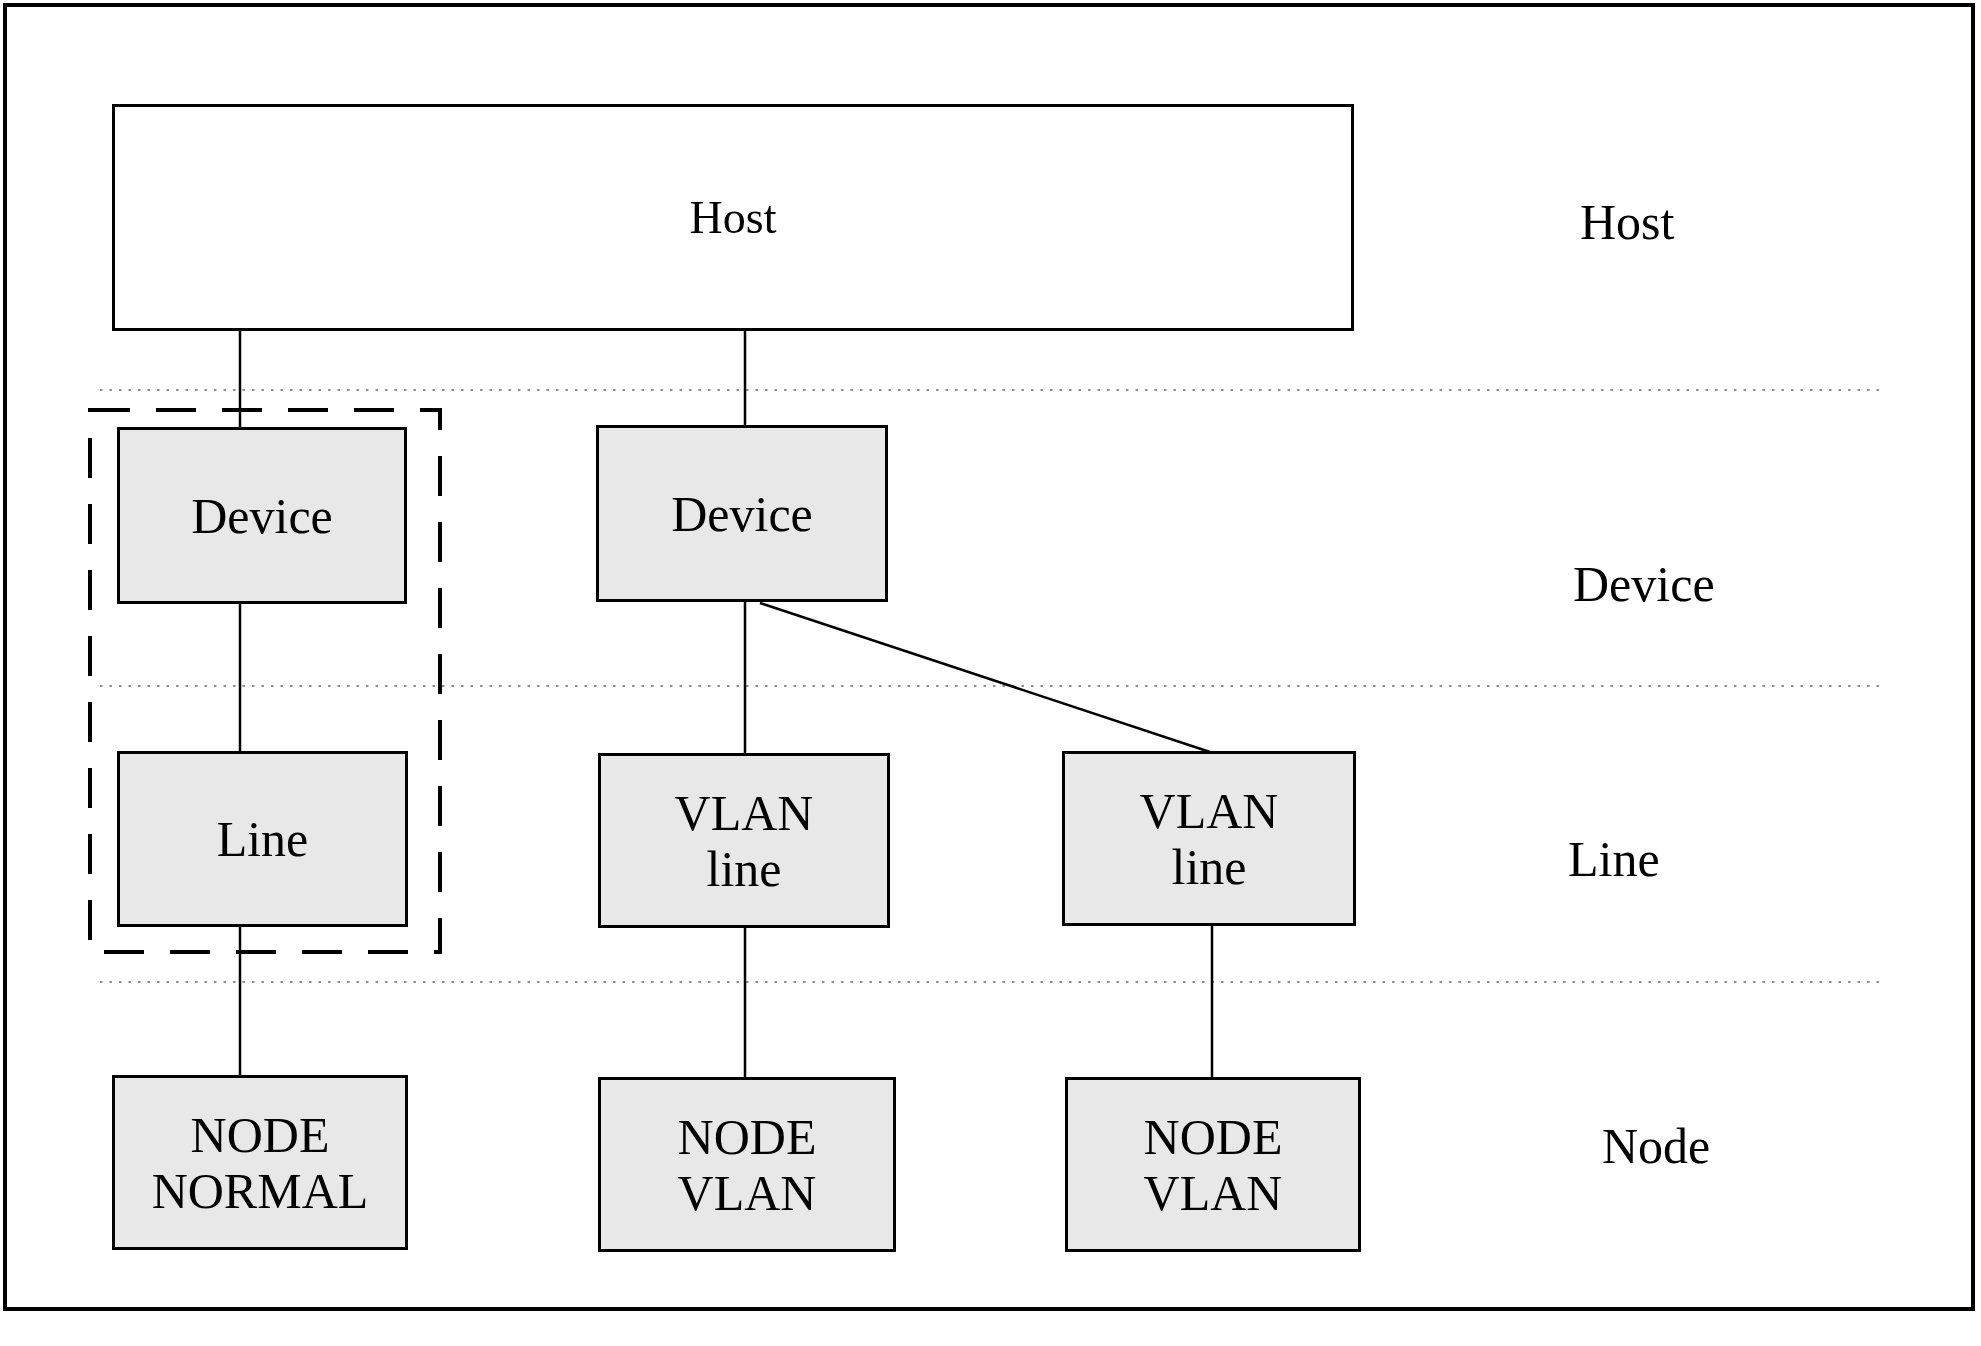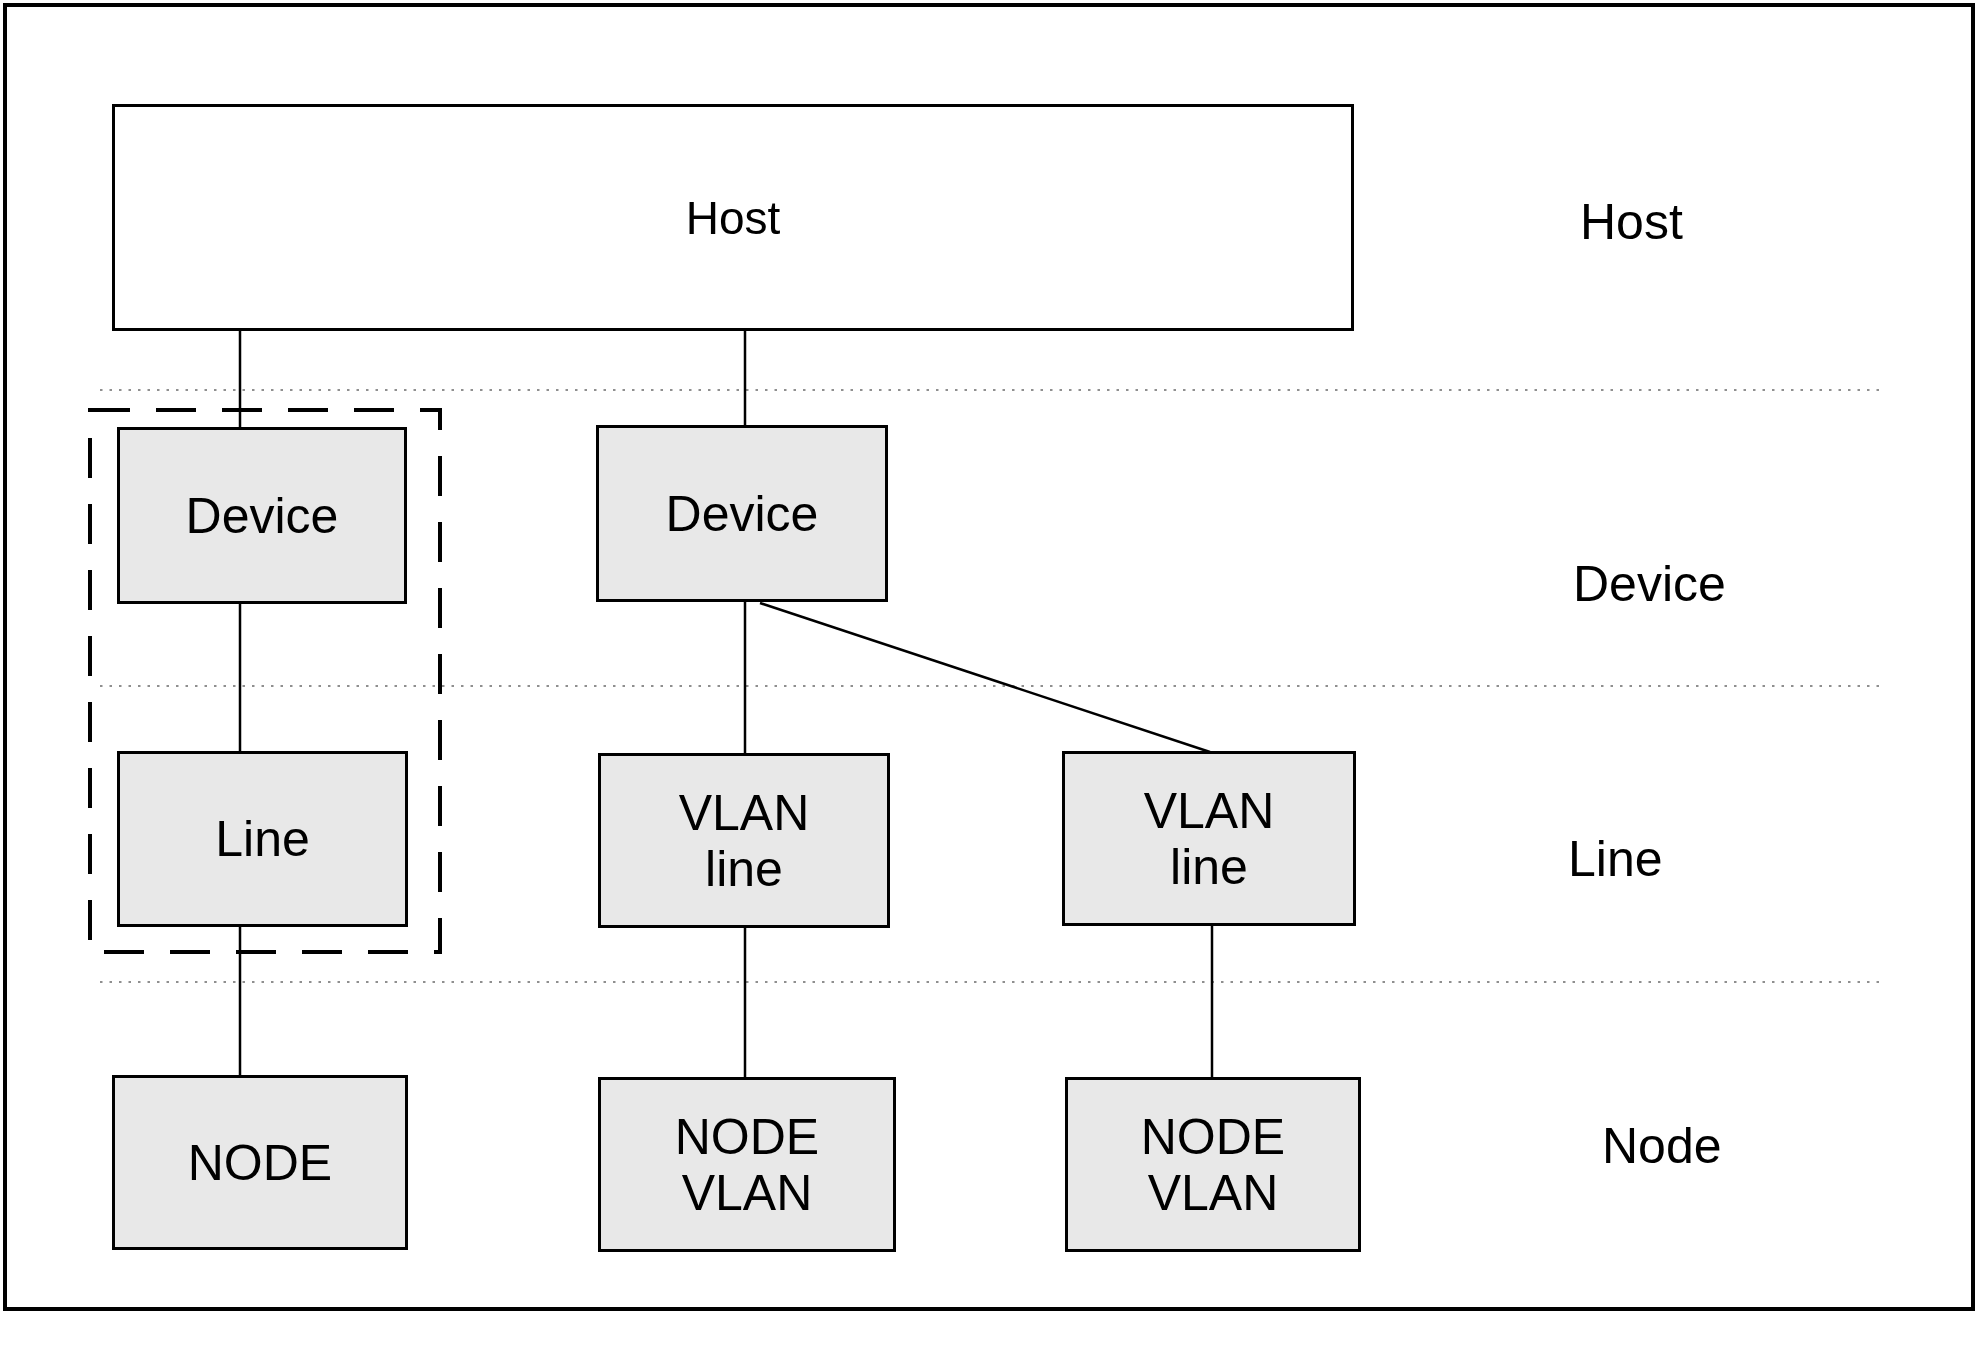--- a/index.html
+++ b/index.html
@@ -11,21 +11,21 @@
     --separator: #8f8f8f;
     --text: #000000;
   }
   * { margin: 0; padding: 0; box-sizing: border-box; }
   html, body { background: var(--background); }
   #canvas {
     position: relative;
     width: 1981px;
     height: 1316px;
     background: var(--background);
-    font-family: Liberation Sans, sans-serif;
+    font-family: Liberation Serif, serif;
     color: var(--text);
     overflow: hidden;
   }
   #frame {
     position: absolute;
     left: 3px; top: 3px; right: 6px; bottom: 5px;
     border: 4px solid var(--box-border);
   }
   #wires {
     position: absolute;
@@ -100,20 +100,21 @@
     <span>VLAN</span>
     <span>line</span>
   </div>
   <div class="box" style="left:1062px; top:751px; width:294px; height:175px;">
     <span>VLAN</span>
     <span>line</span>
   </div>
 
   <div class="box" style="left:112px; top:1075px; width:296px; height:175px;">
     <span>NODE</span>
+    <span>NORMAL</span>
   </div>
   <div class="box" style="left:598px; top:1077px; width:298px; height:175px;">
     <span>NODE</span>
     <span>VLAN</span>
   </div>
   <div class="box" style="left:1065px; top:1077px; width:296px; height:175px;">
     <span>NODE</span>
     <span>VLAN</span>
   </div>
 

